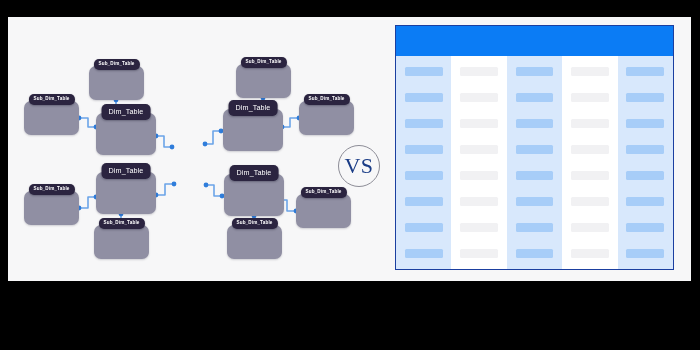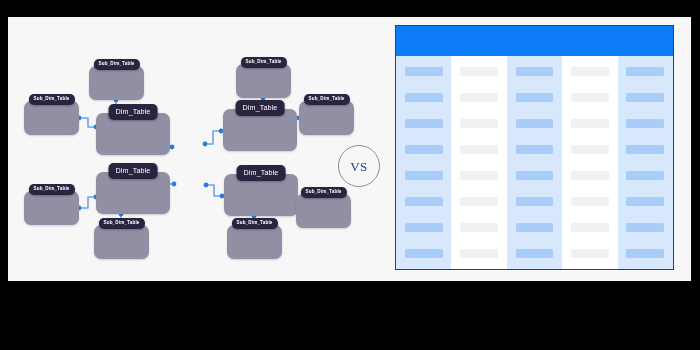--- a/index.html
+++ b/index.html
@@ -79,21 +79,20 @@
     letter-spacing: 0.15px;
     padding: 3.4px 5px;
     font-weight: 700;
     top: -7px;
   }
 
   
   .node.dim {
     width: 60px;
     height: 42px;
-    padding-left: 14px;
   }
   .node.dim .hdr {
     font-size: 7.2px;
     letter-spacing: 0.1px;
     padding: 4.2px 7px;
     font-weight: 400;
     top: -9px;
   }
 
   
@@ -117,21 +116,21 @@
     height: 40px;
     border-radius: 50%;
     border: 1.4px solid #8d8d97;
     background: transparent;
     display: flex;
     align-items: center;
     justify-content: center;
   }
   #vs-badge .vs-text {
     font-family: "Liberation Serif", serif;
-    font-size: 13px;
+    font-size: 22px;
     font-weight: 400;
     color: #1a3c86;
     letter-spacing: 0.5px;
     line-height: 1;
   }
 
   
   #flat-table {
     position: absolute;
     border: 1.6px solid #1b3fa0;

